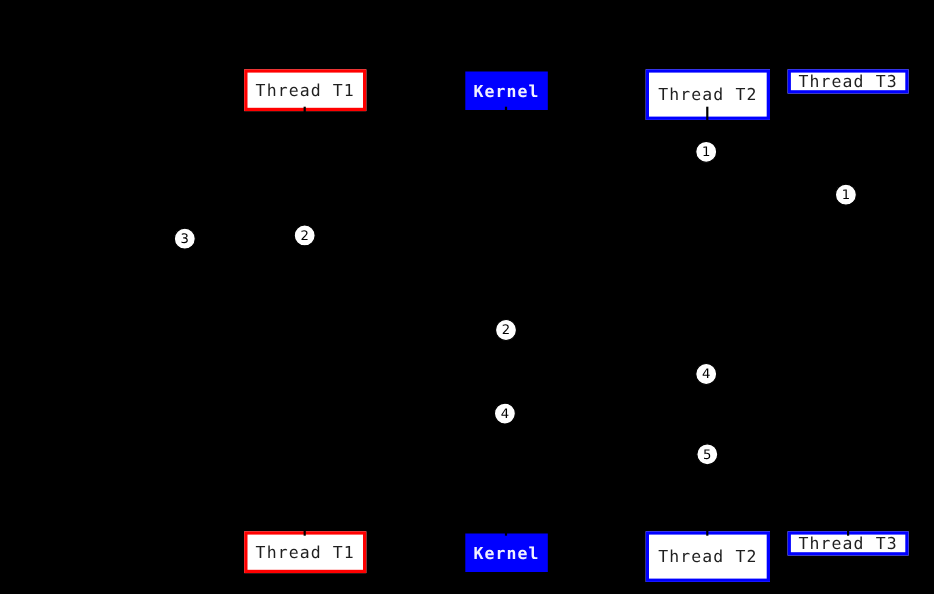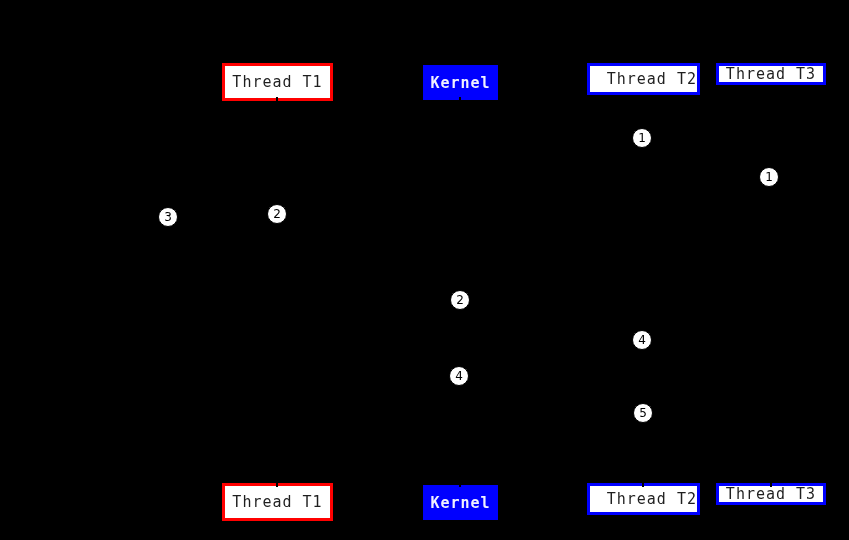--- a/index.html
+++ b/index.html
@@ -30,21 +30,21 @@
   }
   .pbox.red  { border: 3px solid #ff0000; }
   .pbox.blue { border: 3px solid #0000ff; }
   .pbox.kernel {
     background: #0000ff;
     color: #f0f0ff;
     border: none;
   }
   .p-t1     { left: 222px; width: 111px; height: 38px; }
   .p-kernel { left: 423px; width: 75px;  height: 35px; font-weight: bold; }
-  .p-t2     { left: 587px; width: 113px; height: 32px; justify-content: flex-end; }
+  .p-t2     { left: 587px; width: 113px; height: 46px; }
   .p-t3     { left: 716px; width: 110px; height: 22px; }
   .row-top .p-t1, .row-top .p-t2, .row-top .p-t3 { top: 63px; }
   .row-top .p-kernel { top: 65px; }
   .row-bottom .p-t1, .row-bottom .p-t2, .row-bottom .p-t3 { top: 483px; }
   .row-bottom .p-kernel { top: 485px; }
   
   .lifeline {
     position: absolute;
     top: 97px;
     height: 390px;

